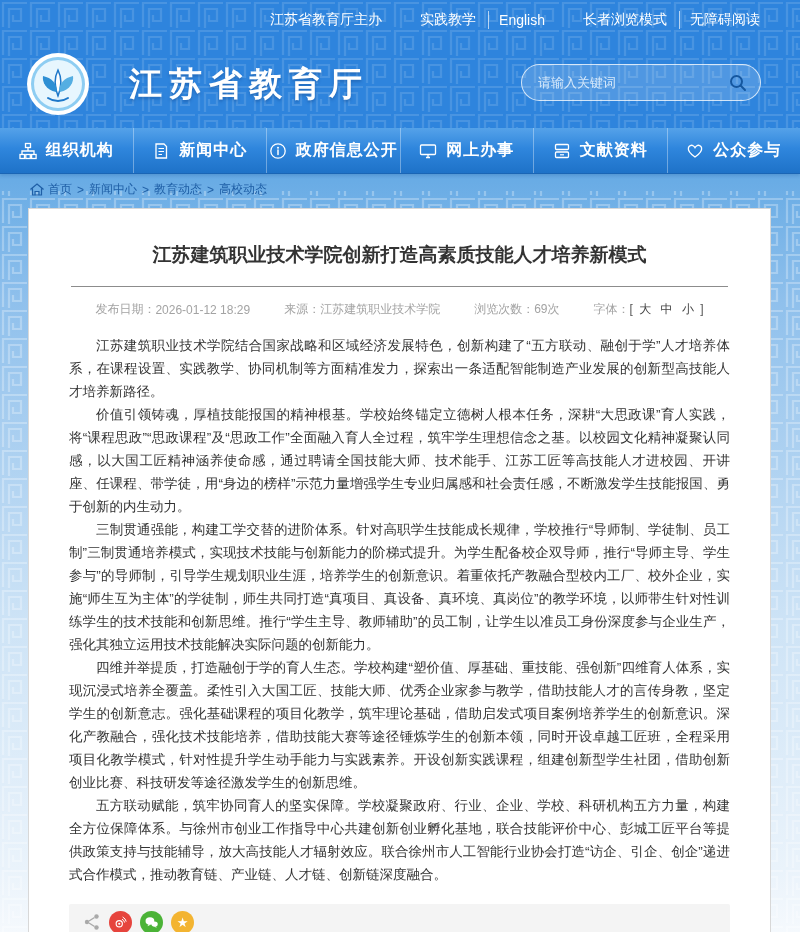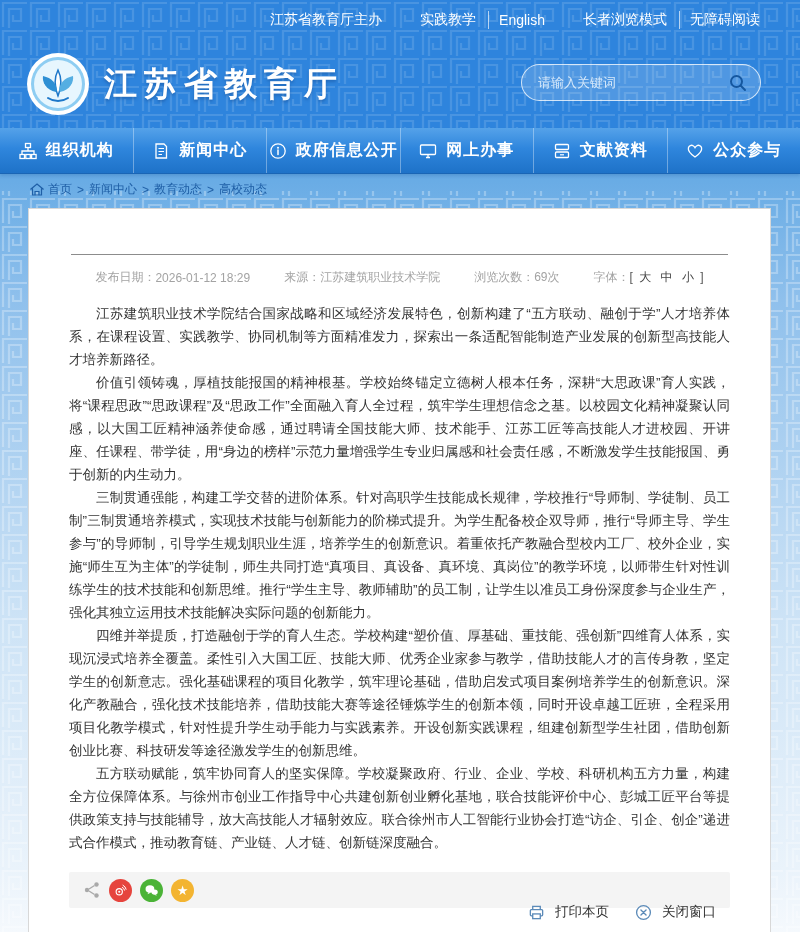--- a/index.html
+++ b/index.html
@@ -11,21 +11,21 @@
   
   .topbar { position:relative; z-index:2; height:40px; display:flex; justify-content:flex-end; align-items:center; padding-right:30px; gap:0; }
   .topbar a { color:#fff; font-size:14px; text-decoration:none; padding:0 10px; cursor:pointer; white-space:nowrap; }
   .topbar a.gap { margin-left:18px; }
   .topbar a.sep-after { border-right:1px solid rgba(255,255,255,.65); padding-right:12px; }
 
   
   .brand-row { position:relative; z-index:2; display:flex; align-items:center; height:88px; padding-left:26px; }
   .logo { width:64px; height:64px; flex:0 0 64px; }
   .brand-text { margin-left:14px; }
-  .brand-text .cn { color:#fff; font-size:33px; font-weight:bold; letter-spacing:7px; text-shadow:0 2px 3px rgba(20,70,140,.45); line-height:38px; }
+  .brand-text .cn { color:#fff; font-size:33px; font-weight:bold; letter-spacing:7px; text-shadow:0 2px 3px rgba(20,70,140,.45); line-height:38px;margin-left:25px; }
   .brand-text .en { color:#eaf4fd; font-size:12.5px; letter-spacing:2.2px; margin-top:4px; text-shadow:0 1px 2px rgba(20,70,140,.4); }
 
   .search-box { position:absolute; z-index:3; right:39px; top:64px; width:240px; height:37px;
     border:1px solid rgba(255,255,255,.75); border-radius:19px; background:rgba(255,255,255,.16);
     display:flex; align-items:center; padding:0 12px 0 16px; }
   .search-box input { flex:1; background:transparent; border:none; outline:none; color:#fff; font-size:13px; }
   .search-box input::placeholder { color:rgba(240,248,255,.85); }
   .search-btn { background:none; border:none; cursor:pointer; display:flex; align-items:center; }
 
   
@@ -169,20 +169,21 @@
     <span class="bsep">&gt;</span>
     <a>新闻中心</a>
     <span class="bsep">&gt;</span>
     <a>教育动态</a>
     <span class="bsep">&gt;</span>
     <a>高校动态</a>
   </div>
 
   <main class="card">
 
+    <h2 class="title">江苏建筑职业技术学院创新打造高素质技能人才培养新模式</h2>
     <div class="divider"></div>
 
     <div class="meta">
       <span class="grp">
         <span>发布日期：</span>
         <span>2026-01-12 18:29</span>
       </span>
       <span class="grp">
         <span>来源：</span>
         <span>江苏建筑职业技术学院</span>

